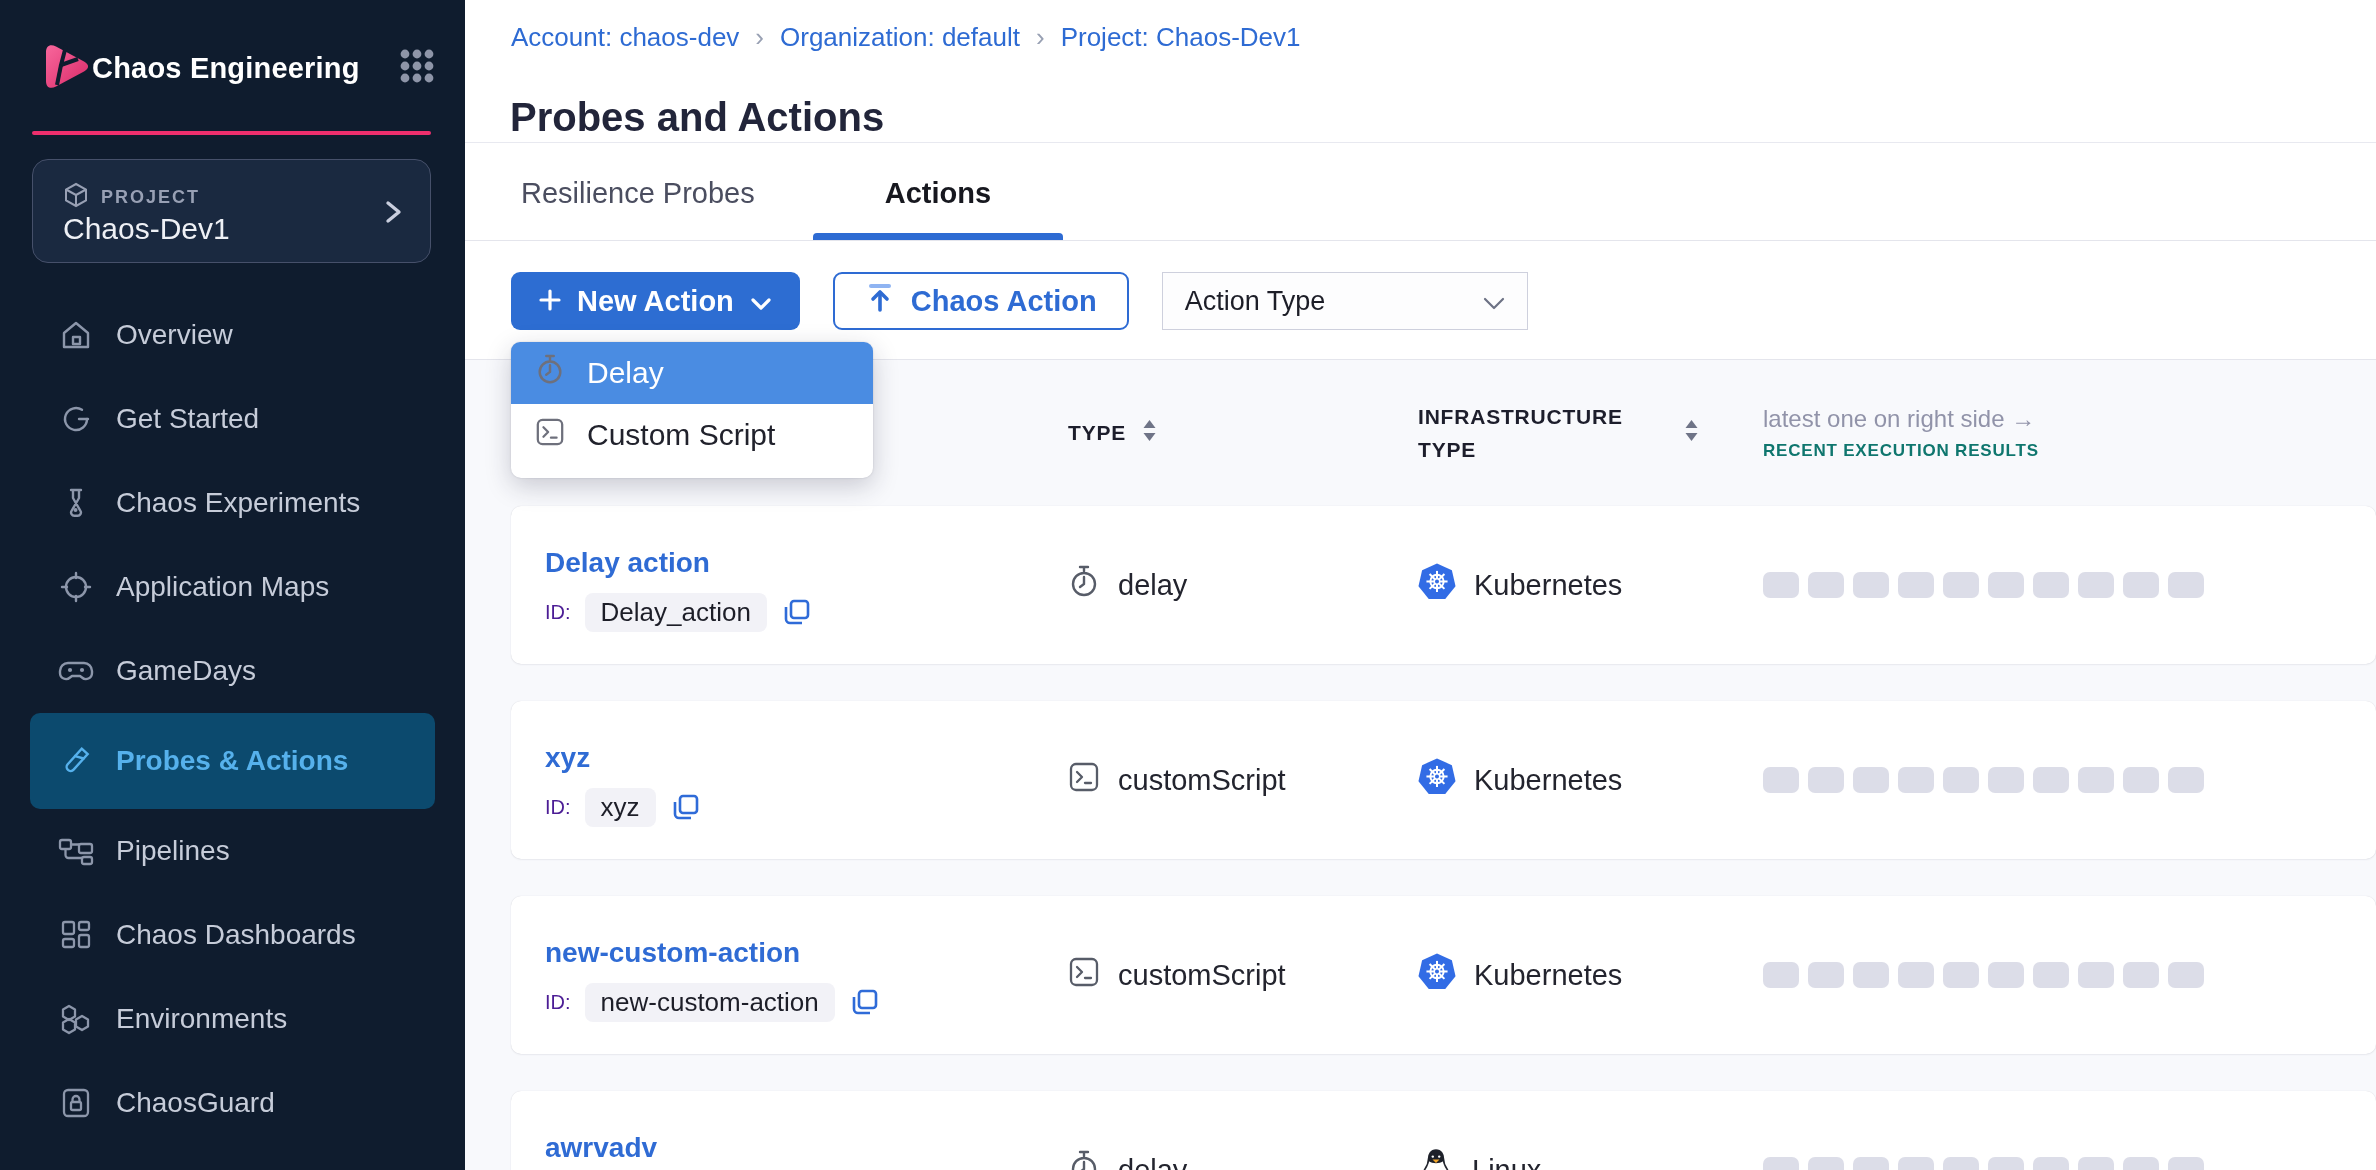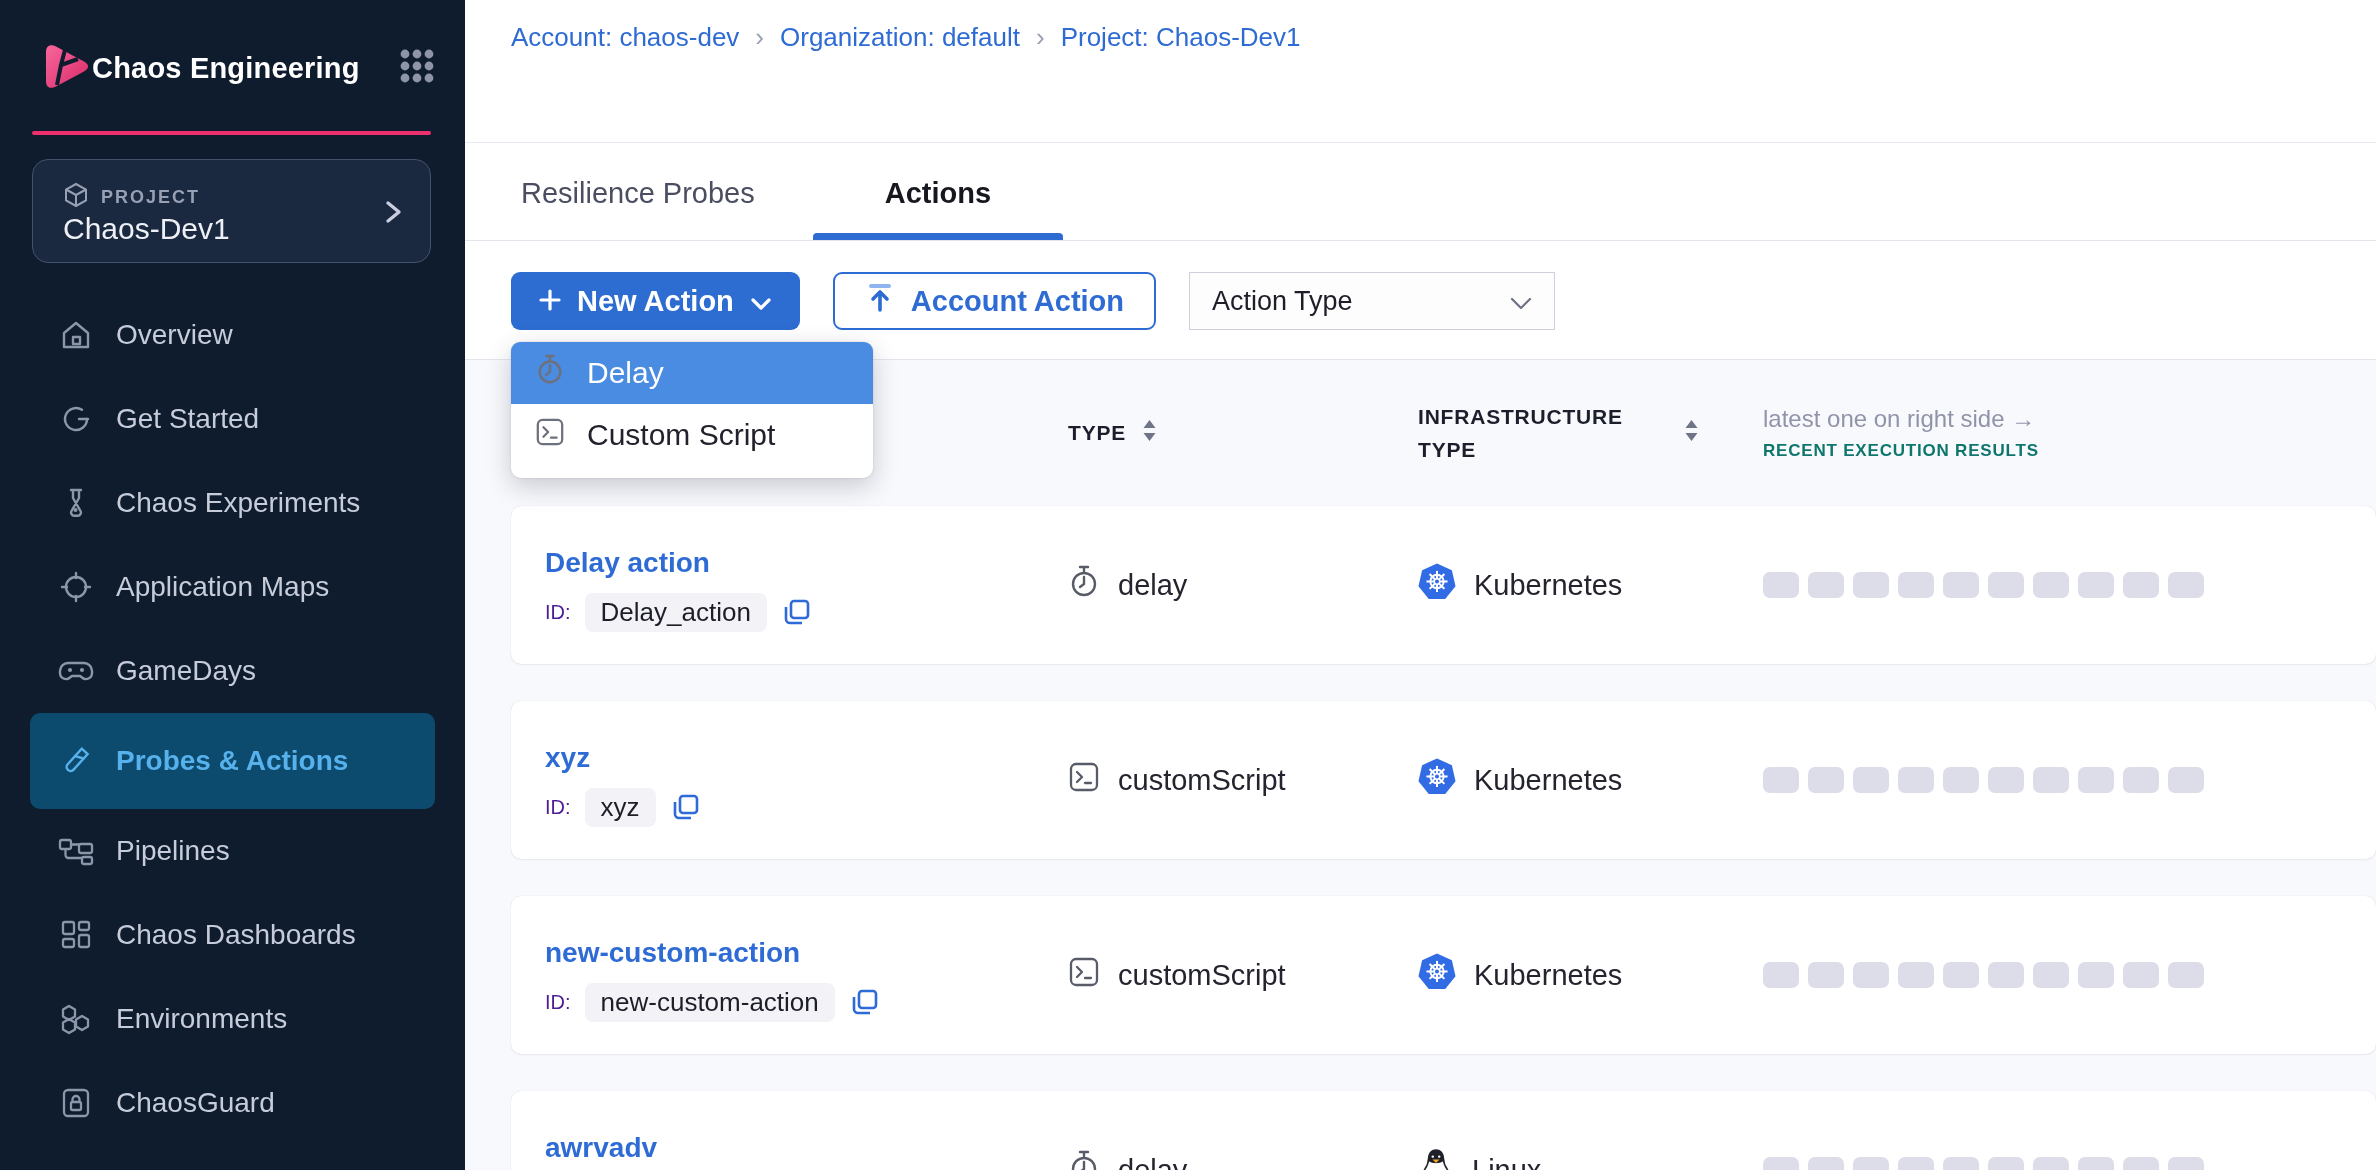--- a/index.html
+++ b/index.html
@@ -237,20 +237,21 @@
   <div class="main">
 
     <div class="breadcrumb">
       <span class="crumb">Account: chaos-dev</span>
       <span class="crumb-sep">›</span>
       <span class="crumb">Organization: default</span>
       <span class="crumb-sep">›</span>
       <span class="crumb">Project: Chaos-Dev1</span>
     </div>
 
+    <h1 class="page-title">Probes and Actions</h1>
     <div class="hdiv1"></div>
 
     <div class="tabs">
       <div class="tab">
         <span>Resilience Probes</span>
       </div>
       <div class="tab active">
         <span>Actions</span>
         <div class="tab-underline"></div>
       </div>
@@ -270,21 +271,21 @@
             <polyline points="3,3 11,11 19,3"></polyline>
           </svg></span>
       </button>
       <button class="btn-outline">
         <span>
           <svg width="30" height="32" viewBox="0 0 30 32" fill="none" stroke-linecap="round" stroke-linejoin="round">
             <line x1="6" y1="4" x2="24" y2="4" stroke="#8fb4f2" stroke-width="4"></line>
             <line x1="15" y1="28" x2="15" y2="11" stroke="#2e6bd3" stroke-width="3.6"></line>
             <polyline points="8,17 15,10 22,17" stroke="#2e6bd3" stroke-width="3.6"></polyline>
           </svg></span>
-        <span>Account Action</span>
+        <span>Chaos Action</span>
       </button>
       <div class="select">
         <span>Action Type</span>
         <span class="sel-chevron">
           <svg width="22" height="13" viewBox="0 0 22 13" fill="none" stroke="#6d7285" stroke-width="2.2" stroke-linecap="round" stroke-linejoin="round">
             <polyline points="2,2 11,11 20,2"></polyline>
           </svg></span>
       </div>
     </div>
     <div class="hdiv3"></div>

